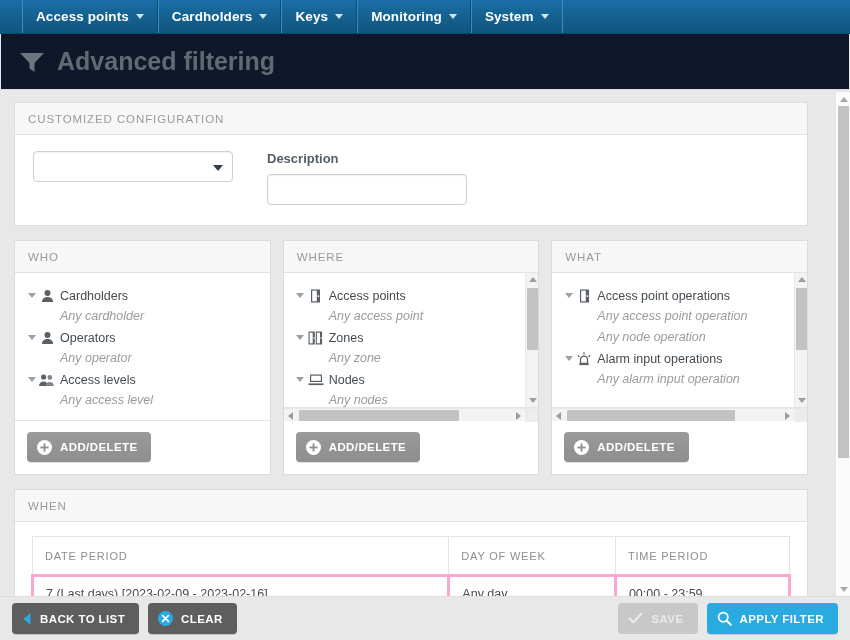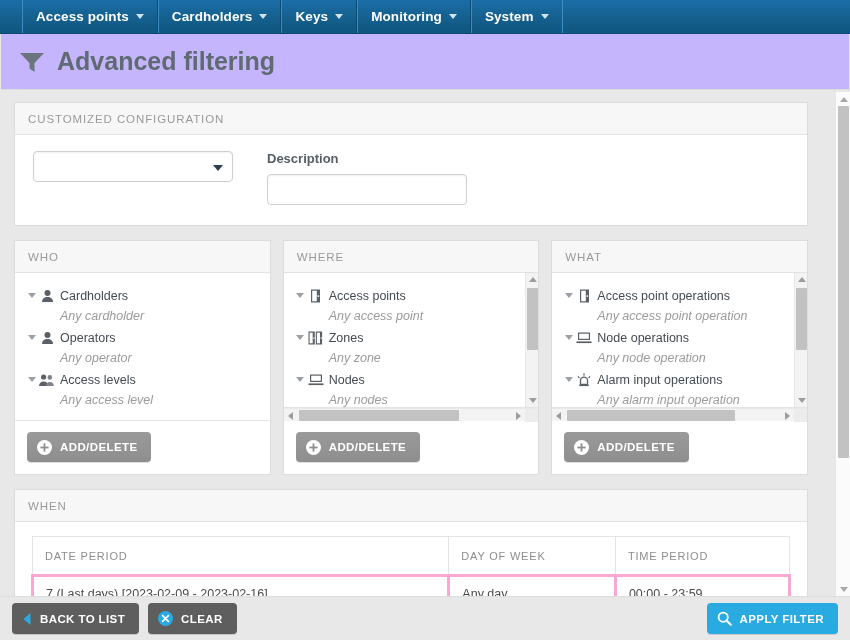--- a/index.html
+++ b/index.html
@@ -38,21 +38,21 @@
     margin-left: 7px;
     width: 0; height: 0;
     border-left: 4px solid transparent;
     border-right: 4px solid transparent;
     border-top: 5px solid #cfe4f2;
   }
 
   
   .page-header {
     height: 56px;
-    background: #c4b5fd;
+    background: #0f172a;
     border-bottom: 1px solid #dddddd;
     display: flex; align-items: center;
     padding-left: 18px;
     margin: 0 1px;
   }
   .funnel-icon { margin-right: 12px; display: block; }
   .page-title {
     font-size: 25px;
     color: #5f6a72;
     font-weight: bold;
@@ -527,33 +527,20 @@
               <span class="node-icon">
                 <svg width="13" height="14" viewBox="0 0 13 14">
                     <rect x="2" y="0.5" width="9" height="13" fill="#5a6066"></rect>
                     <rect x="3.2" y="1.7" width="4.6" height="10.6" fill="#ffffff"></rect>
                     <rect x="8.6" y="6.3" width="1.5" height="1.6" fill="#ffffff"></rect>
                   </svg>
               </span>
               <span class="node-label">Access point operations</span>
             </div>
             <div class="tree-child">Any access point operation</div>
-            <div class="tree-node">
-              <span class="tree-toggle">
-                  <i></i>
-                </span>
-              <span class="node-icon">
-                <svg width="16" height="13" viewBox="0 0 16 13">
-                    <rect x="2" y="1.5" width="12" height="7.5" rx="0.6" fill="#5a6066"></rect>
-                    <rect x="3.2" y="2.7" width="9.6" height="5.1" fill="#ffffff"></rect>
-                    <rect x="0.5" y="10.4" width="15" height="1.7" fill="#5a6066"></rect>
-                  </svg>
-              </span>
-              <span class="node-label">Node operations</span>
-            </div>
             <div class="tree-child">Any node operation</div>
             <div class="tree-node">
               <span class="tree-toggle">
                   <i></i>
                 </span>
               <span class="node-icon">
                 <svg width="14" height="14" viewBox="0 0 14 14">
                   <path d="M3.5 11.5V7.6a3.5 3.5 0 0 1 7 0v3.9z" fill="none" stroke="#5a6066" stroke-width="1.3"></path>
                   <rect x="2.3" y="11.6" width="9.4" height="1.5" fill="#5a6066"></rect>
                   <rect x="6.4" y="0.3" width="1.2" height="2.3" fill="#5a6066"></rect>
@@ -649,20 +636,28 @@
       <span class="bicon">
         <svg width="15" height="15" viewBox="0 0 15 15">
             <circle cx="7.5" cy="7.5" r="7.5" fill="#29abe2"></circle>
             <path d="M4.6 4.6l5.8 5.8M10.4 4.6l-5.8 5.8" stroke="#ffffff" stroke-width="1.6" stroke-linecap="round"></path>
           </svg>
       </span>
       <span>CLEAR</span>
     </button>
   </div>
   <div class="bb-right">
+    <button class="btn btn-disabled">
+      <span class="bicon">
+        <svg width="15" height="13" viewBox="0 0 15 13">
+            <polyline points="1.5,6.5 5.3,10.3 13,2" fill="none" stroke="#eaeaea" stroke-width="2.2" stroke-linecap="round" stroke-linejoin="round"></polyline>
+          </svg>
+      </span>
+      <span>SAVE</span>
+    </button>
     <button class="btn btn-blue">
       <span class="bicon">
         <svg width="15" height="15" viewBox="0 0 15 15">
             <circle cx="6.2" cy="6.2" r="4.6" fill="none" stroke="#ffffff" stroke-width="1.8"></circle>
             <line x1="9.7" y1="9.7" x2="13.8" y2="13.8" stroke="#ffffff" stroke-width="2" stroke-linecap="round"></line>
           </svg>
       </span>
       <span>APPLY FILTER</span>
     </button>
   </div>

